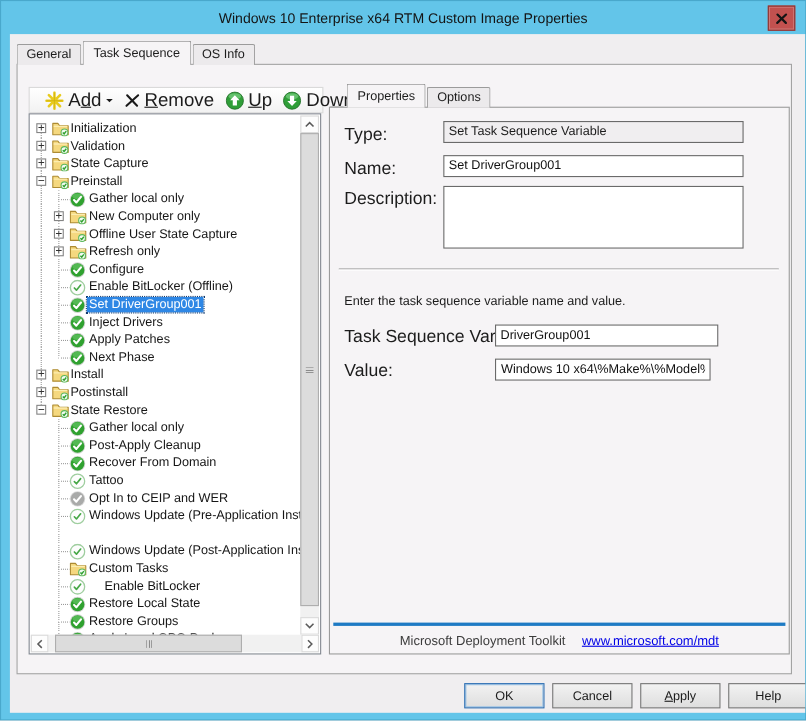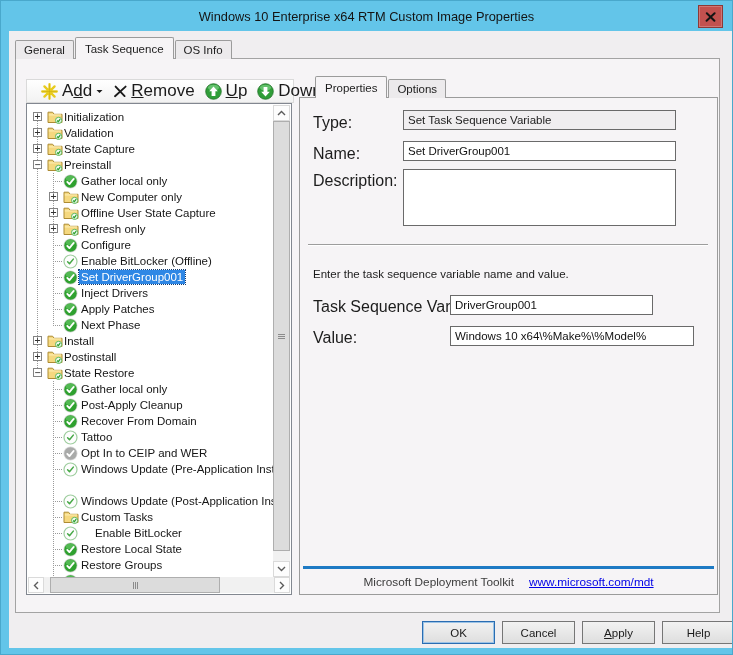--- a/index.html
+++ b/index.html
@@ -548,21 +548,21 @@
         <textarea class="tfield" style="left: 103px; top: 71px; width: 273px; height: 57px;"></textarea>
 
         <div class="groove"></div>
 
         <div class="instruction">Enter the task sequence variable name and value.</div>
 
         <div class="flabel" style="top:200px">Task Sequence Variable:</div>
         <input class="tfield" style="left: 150px; top: 197px; width: 203px;" value="DriverGroup001">
 
         <div class="flabel" style="top:231px">Value:</div>
-        <input class="tfield" style="left: 150px; top: 228px; width: 244px;" value="Windows 10 x64\%Make%\%Model%">
+        <input class="tfield" style="left: 150px; top: 228px; width: 196px;" value="Windows 10 x64\%Make%\%Model%">
 
         <div class="footer-line"></div>
         <div class="footer">
           <span>Microsoft Deployment Toolkit</span>
           <a>www.microsoft.com/mdt</a>
         </div>
       </div>
     </div>
 
     <div class="btnrow" id="dlg-buttons">

